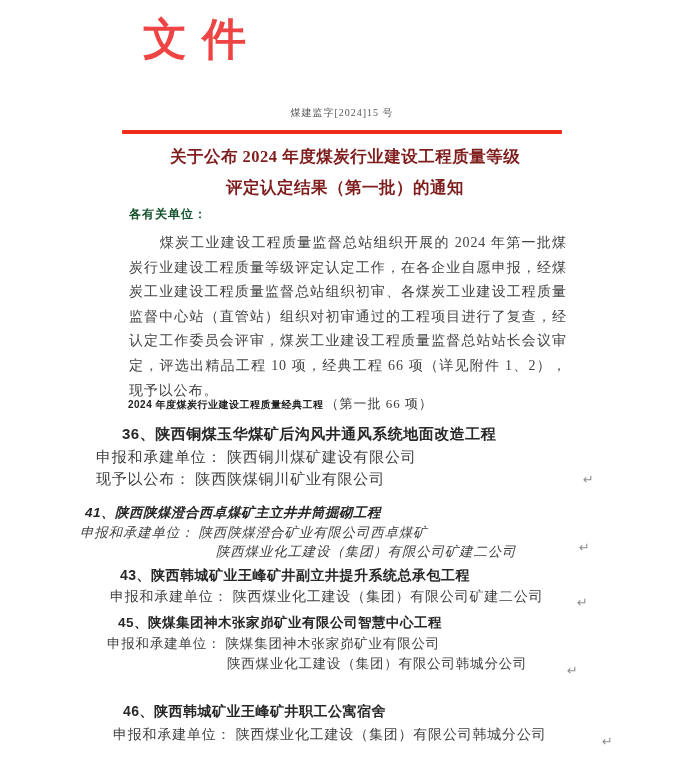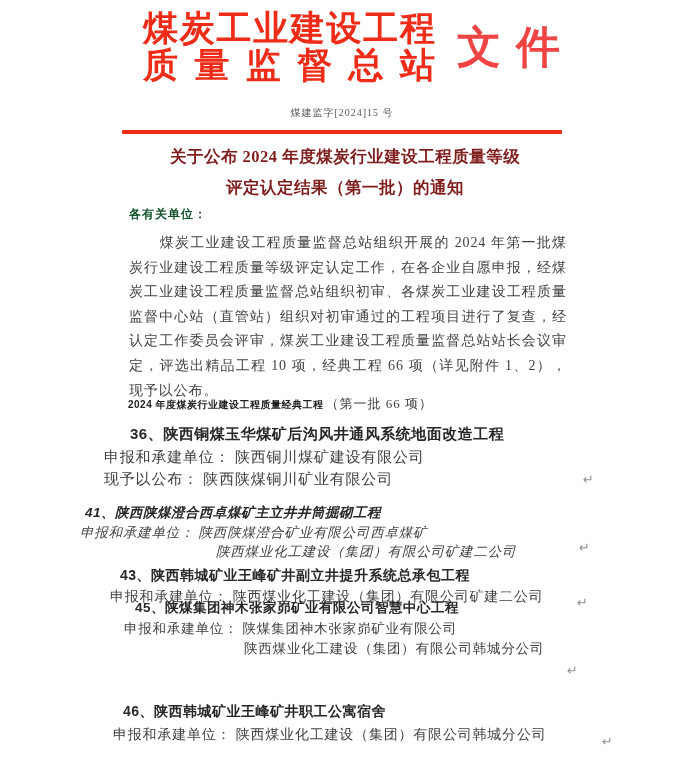--- a/index.html
+++ b/index.html
@@ -29,50 +29,46 @@
     font-size:14px;line-height:24.6px;letter-spacing:0.9px;
     text-align:justify;text-indent:2.2em;color:#424242;
   }
   
   .section-heading{position:absolute;top:394px;left:128px;white-space:nowrap;}
   .sh-main{font-family:"Liberation Sans", sans-serif;font-weight:bold;font-size:10px;color:#222222;letter-spacing:0.5px;}
   .sh-note{font-size:13px;color:#3a3a3a;margin-left:2px;letter-spacing:1px;}
   .item{position:absolute;color:#3f3f3f;white-space:nowrap;}
   .item .ititle{font-family:"Liberation Sans", sans-serif;font-weight:bold;color:#282828;letter-spacing:0.5px;}
   .item .ln{letter-spacing:0.8px;}
-  .i36{top:423px;left:104px;font-size:15px;line-height:22.5px;}
+  .i36{top:423px;left:96px;font-size:15px;line-height:22.5px;}
   .i36 .ititle{padding-left:26px;}
   .i41{top:503px;left:80px;font-size:13.5px;line-height:19.5px;font-style:italic;}
   .i41 .ititle{padding-left:5px;}
   .i41 .cont{padding-left:136px;}
   .i43{top:564px;left:110px;font-size:14px;line-height:22px;}
   .i43 .ititle{padding-left:10px;}
-  .i45{top:598px;left:107px;font-size:13.5px;line-height:20.5px;margin-left:17px;}
+  .i45{top:613px;left:107px;font-size:13.5px;line-height:20.5px;}
   .i45 .ititle{padding-left:11px;}
   .i45 .cont{padding-left:120px;}
   .i46{top:700px;left:113px;font-size:14px;line-height:23px;}
   .i46 .ititle{padding-left:10px;}
   
   .rm{position:absolute;color:#8f8f8f;font-size:13px;font-family:"DejaVu Sans", sans-serif;}
   .rm36{left:583px;top:472px;}
   .rm41{left:579px;top:540px;}
   .rm43{left:577px;top:595px;}
   .rm45{left:567px;top:663px;}
   .rm46{left:602px;top:734px;}
 </style>
 </head>
 <body>
 
 <div class="page">
 
   <div class="letterhead">
-    <div class="org-lines">
-      <div class="org-line" style="color: rgb(238, 44, 23);">煤炭工业建设工程</div>
-      <div class="org-line" style="color: rgb(238, 44, 23);">质量监督总站</div>
-    </div>
     <div class="doctype" style="color: #ef4444;">文件</div>
   </div>
 
   <div class="docnum">煤建监字[2024]15 号</div>
 
   <div class="redline" style="background-color: rgb(238, 44, 23);"></div>
 
   <div class="title-block">
     <div>关于公布 2024 年度煤炭行业建设工程质量等级</div>
     <div>评定认定结果（第一批）的通知</div>

